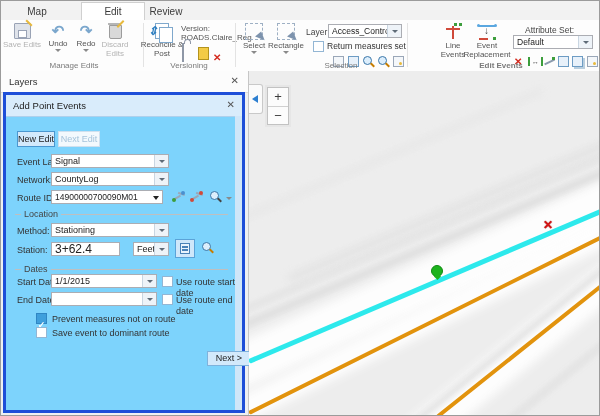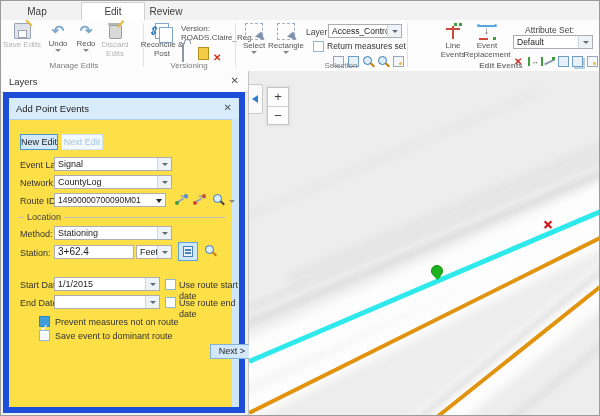--- a/index.html
+++ b/index.html
@@ -65,21 +65,21 @@
   .combo .arwplain{position:absolute;right:3px;top:5px;width:0;height:0;border-left:3px solid transparent;border-right:3px solid transparent;border-top:4px solid #222;}
   .cb{position:absolute;width:11px;height:11px;background:#fff;border:1px solid #93b6d4;box-sizing:border-box;text-align:center;}
   .cb.on{background:#3f9fdc;border-color:#2f86c4;}
   .cb.on:after{content:"✓";color:#fff;font-size:9px;line-height:10px;font-weight:bold;}
   .cblabel{position:absolute;font-size:9px;color:#333;line-height:11px;}
   
   #layerspanel{position:absolute;left:0;top:70px;width:248px;bottom:0;background:#eef0f2;border-right:1px solid #c6c6c6;box-sizing:border-box;}
   #layershdr{position:absolute;left:0;top:0;right:0;height:21px;background:#fcfcfc;border-bottom:1px solid #dcdcdc;}
   #layershdr .t{position:absolute;left:8px;top:5px;font-size:9.5px;color:#333;}
   .closex{position:absolute;right:9px;top:4px;font-size:10px;color:#555;cursor:default;}
-  #ape{position:absolute;left:2px;top:21px;right:3px;bottom:2px;border:6px solid #1d4ed8;background:#fde047;}
+  #ape{position:absolute;left:2px;top:21px;right:3px;bottom:2px;border:3px solid #1d4ed8;background:#7dd3fc;}
   #apehdr{position:absolute;left:0;top:0;right:0;height:21px;background:#d9ecfb;border-bottom:1px solid #aed0ec;}
   #apehdr .t{position:absolute;left:7px;top:5px;font-size:9.5px;color:#222;}
   #apegutter{position:absolute;right:0;top:21px;bottom:0;width:7px;background:#cfe6f8;}
   .flabel{position:absolute;font-size:9px;color:#333;line-height:11px;}
   .btn{position:absolute;box-sizing:border-box;font-size:9px;text-align:center;border:1px solid #4a97d0;background:#d3e9fb;color:#1c1c1c;}
   .btn.disabled{border-color:#cfe0ee;background:#f3f9fd;color:#a5c3da;text-align:center;}
   .sect{position:absolute;left:9px;right:14px;display:flex;align-items:center;font-size:9px;color:#444;}
   .sect .l1{width:6px;height:1px;background:#bfbfbf;margin-right:3px;}
   .sect .l2{flex:1;height:1px;background:#bfbfbf;margin-left:3px;}
   .routeglyph{position:absolute;width:13px;height:13px;}
@@ -295,41 +295,46 @@
           <span class="l2"></span>
       </div>
       <div class="flabel" style="left:11px;top:131px;">Method:</div>
       <div class="combo" style="left:45px;top:128px;width:118px;font-size:9px;">
         <span>Stationing</span>
         <span class="arw">
             <i></i>
           </span>
       </div>
       <div class="flabel" style="left:11px;top:150px;">Station:</div>
-      <div class="combo" style="left:45px;top:147px;width:80px;font-size:10px;">
+      <div class="combo" style="left:45px;top:147px;width:69px;font-size:12px;">
         <span>3+62.4</span>
       </div>
       <div class="combo" style="left:127px;top:147px;width:36px;font-size:9px;">
         <span>Feet</span>
         <span class="arw">
             <i></i>
           </span>
       </div>
       <div class="iconbtn hlbtn" style="left:169px;top:144px;width:20px;height:19px;">
         <span style="position:absolute;left:4px;top:3px;width:10px;height:11px;border:1px solid #4a82b8;background:#eaf4fd;box-sizing:border-box;"></span>
         <span style="position:absolute;left:6px;top:6px;width:6px;height:1.5px;background:#4a82b8;"></span>
         <span style="position:absolute;left:6px;top:9px;width:6px;height:1.5px;background:#4a82b8;"></span>
       </div>
       <div class="abs" style="left:196px;top:147px;">
         <span class="mag" style="display:block;">
             <i class="lens"></i>
             <i class="hdl"></i>
           </span>
       </div>
 
+      <div class="sect" style="top:169px;">
+        <span class="l1"></span>
+          <span>Dates</span>
+          <span class="l2"></span>
+      </div>
       <div class="flabel" style="left:11px;top:182px;">Start Date:</div>
       <div class="combo" style="left:45px;top:179px;width:106px;font-size:9px;">
         <span>1/1/2015</span>
         <span class="arw">
             <i></i>
           </span>
       </div>
       <div class="cb" style="left:156px;top:181px;"></div>
       <div class="cblabel" style="left:170px;top:182px;">Use route start date</div>
 
@@ -341,21 +346,21 @@
           </span>
       </div>
       <div class="cb" style="left:156px;top:199px;"></div>
       <div class="cblabel" style="left:170px;top:200px;">Use route end date</div>
 
       <div class="cb on" style="left:30px;top:218px;"></div>
       <div class="cblabel" style="left:46px;top:219px;">Prevent measures not on route</div>
       <div class="cb" style="left:30px;top:232px;"></div>
       <div class="cblabel" style="left:46px;top:233px;">Save event to dominant route</div>
 
-      <div class="btn" style="left:201px;top:246px;width:44px;height:15px;line-height:13px;border-color:#7fb2dc;">Next &gt;</div>
+      <div class="btn" style="left:201px;top:256px;width:44px;height:15px;line-height:13px;border-color:#7fb2dc;">Next &gt;</div>
     </div>
   </div>
 
   <div id="map">
 
     <div class="stripe" style="left:-20px;top:278px;width:480px;height:44px;background:#fff;opacity:.9;filter:blur(5px);transform:rotate(-24deg);"></div>
     <div class="stripe" style="left:-20px;top:332px;width:480px;height:26px;background:#fff;opacity:.9;filter:blur(5px);transform:rotate(-26deg);"></div>
     <div class="stripe" style="left:-20px;top:258px;width:480px;height:5px;background:#d9d9d9;filter:blur(3px);transform:rotate(-23deg);"></div>
     <div class="stripe" style="left:-20px;top:243px;width:480px;height:4px;background:#dedede;filter:blur(3px);transform:rotate(-23deg);"></div>
     <div class="stripe" style="left:40px;top:205px;width:440px;height:6px;background:#dcdcdc;filter:blur(4px);transform:rotate(-23deg);opacity:.8;"></div>

